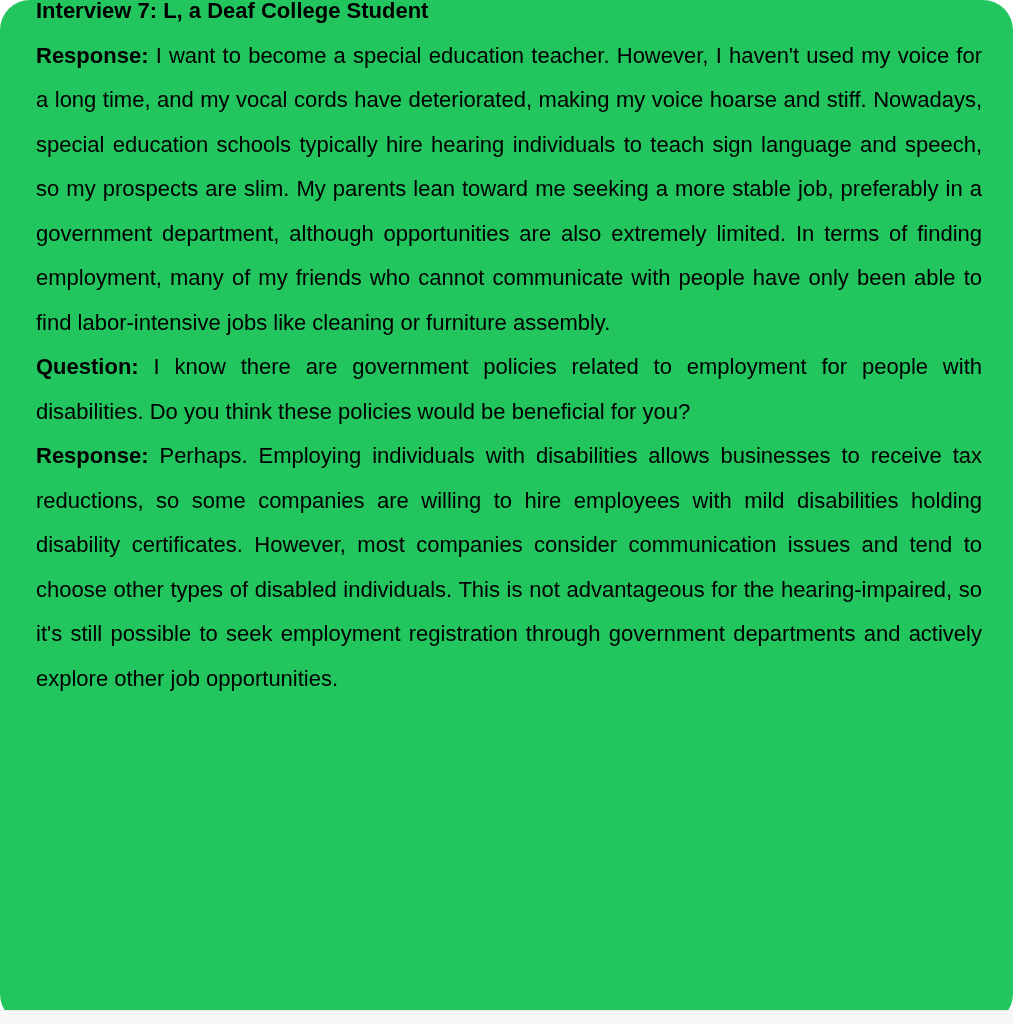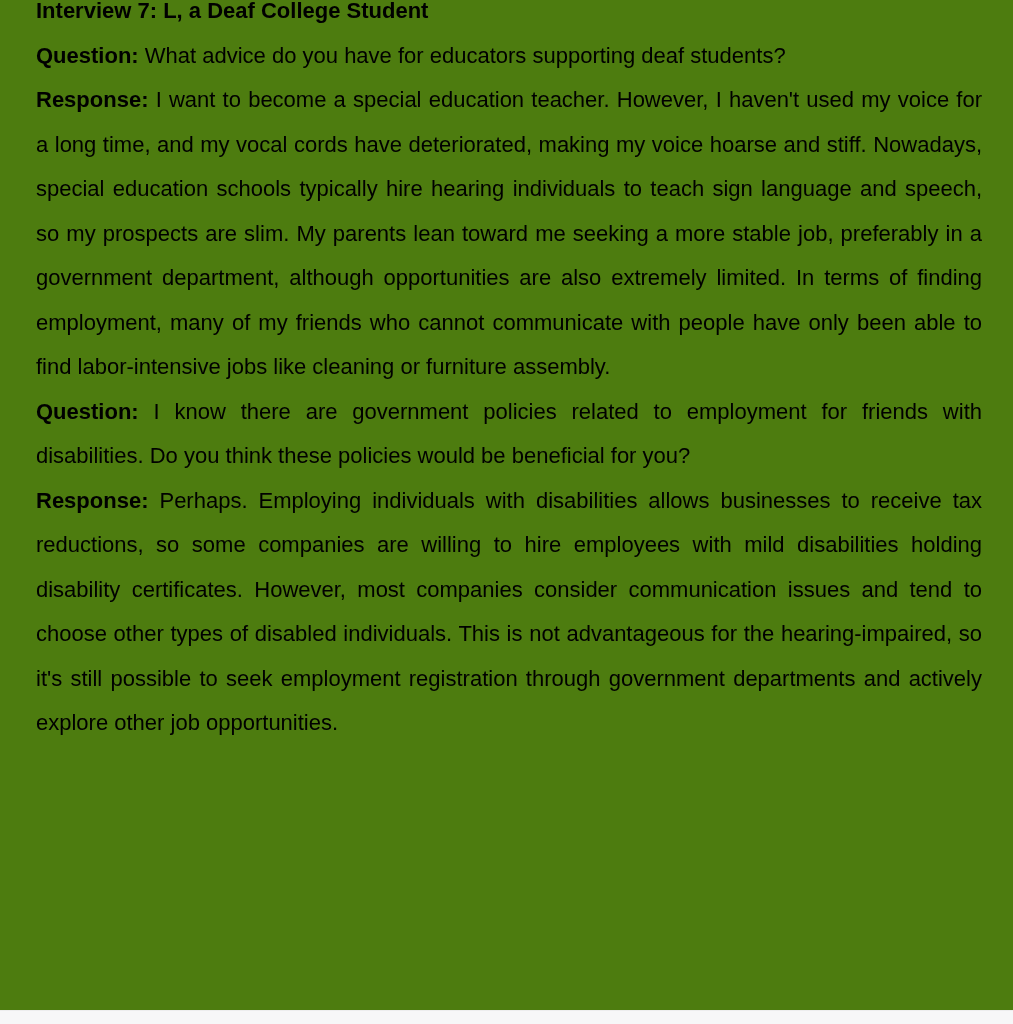--- a/index.html
+++ b/index.html
@@ -7,25 +7,26 @@
     padding: 0;
     background: #ffffff;
     width: 1013px;
     height: 1024px;
     overflow: hidden;
   }
   .page {
     position: relative;
     width: 1013px;
     height: 1024px;
-    background: #4d7c0f;
+    background: #22c55e;
     font-family: "Liberation Sans", sans-serif;
     font-size: 22px;
     line-height: 44.5px;
     color: #000000;
+    border-radius: 30px;
   }
   .content {
     position: absolute;
     top: -11px;
     left: 36px;
     width: 946px;
   }
   .doc-title {
     font-size: 22px;
     font-weight: bold;
@@ -56,26 +57,25 @@
   }
 </style>
 </head>
 <body>
 
 <div class="page">
   <div class="content">
 
     <h1 class="doc-title">Interview 7: L, a Deaf College Student</h1>
 
-    <p class="entry"><span class="label">Question:</span> <span>What advice do you have for educators supporting deaf students?</span></p>
 
 
 
     <p class="entry"><span class="label">Response:</span> <span>I want to become a special education teacher. However, I haven't used my voice for a long time, and my vocal cords have deteriorated, making my voice hoarse and stiff. Nowadays, special education schools typically hire hearing individuals to teach sign language and speech, so my prospects are slim. My parents lean toward me seeking a more stable job, preferably in a government department, although opportunities are also extremely limited. In terms of finding employment, many of my friends who cannot communicate with people have only been able to find labor-intensive jobs like cleaning or furniture assembly.</span></p>
 
-    <p class="entry"><span class="label">Question:</span> <span>I know there are government policies related to employment for friends with disabilities. Do you think these policies would be beneficial for you?</span></p>
+    <p class="entry"><span class="label">Question:</span> <span>I know there are government policies related to employment for people with disabilities. Do you think these policies would be beneficial for you?</span></p>
 
     <p class="entry"><span class="label">Response:</span> <span>Perhaps. Employing individuals with disabilities allows businesses to receive tax reductions, so some companies are willing to hire employees with mild disabilities holding disability certificates. However, most companies consider communication issues and tend to choose other types of disabled individuals. This is not advantageous for the hearing-impaired, so it's still possible to seek employment registration through government departments and actively explore other job opportunities.</span></p>
 
   </div>
 
   <div class="footer-strip"></div>
 </div>
 
 </body></html>

